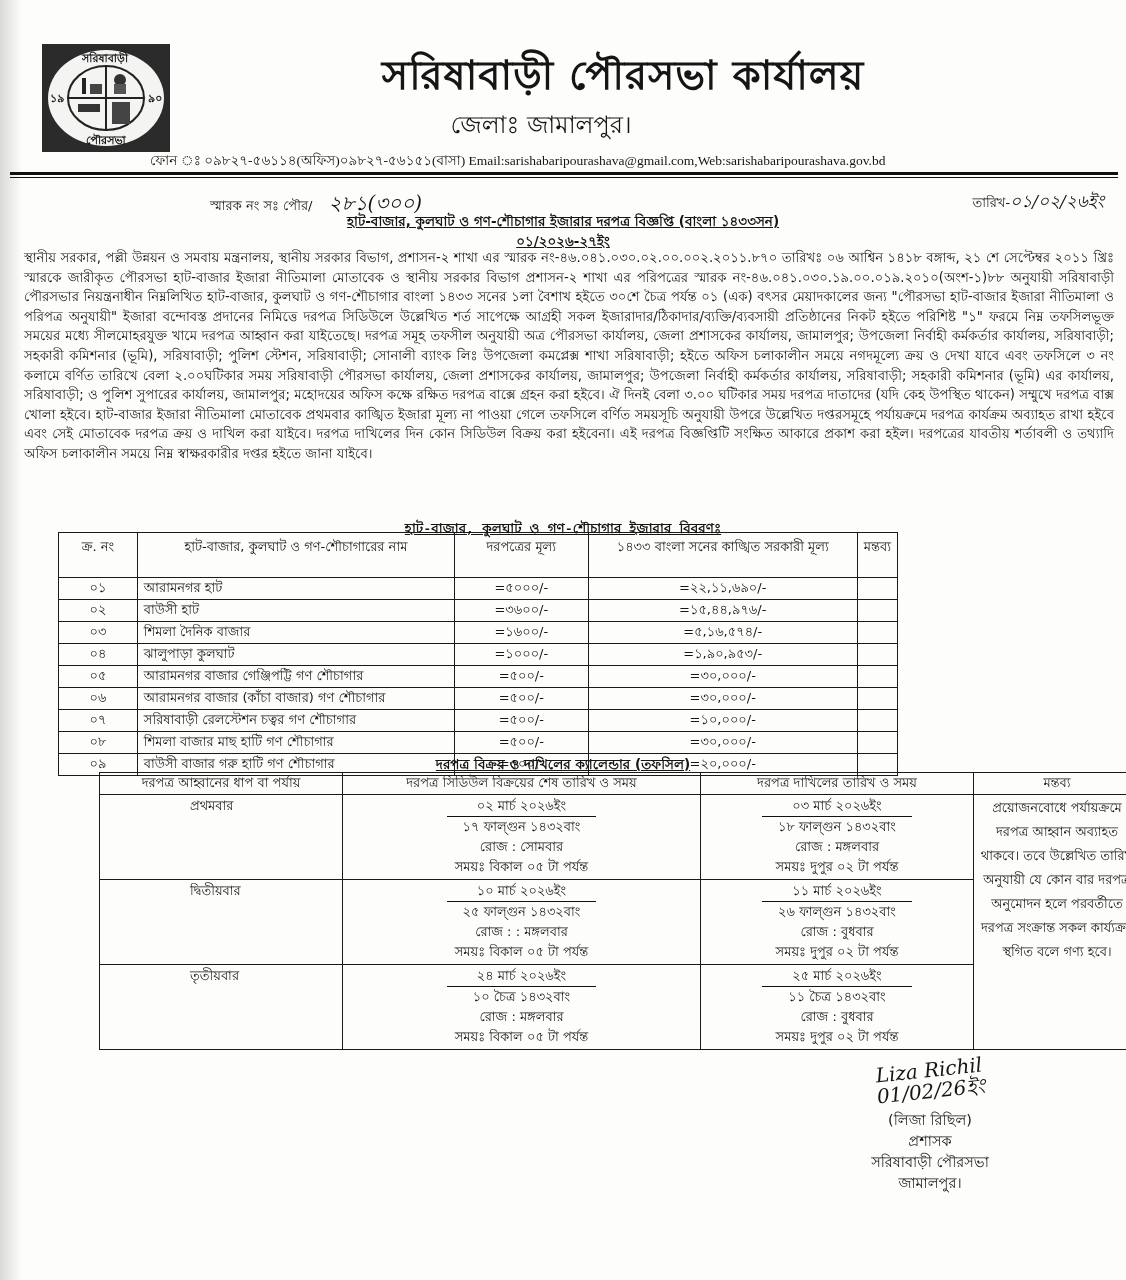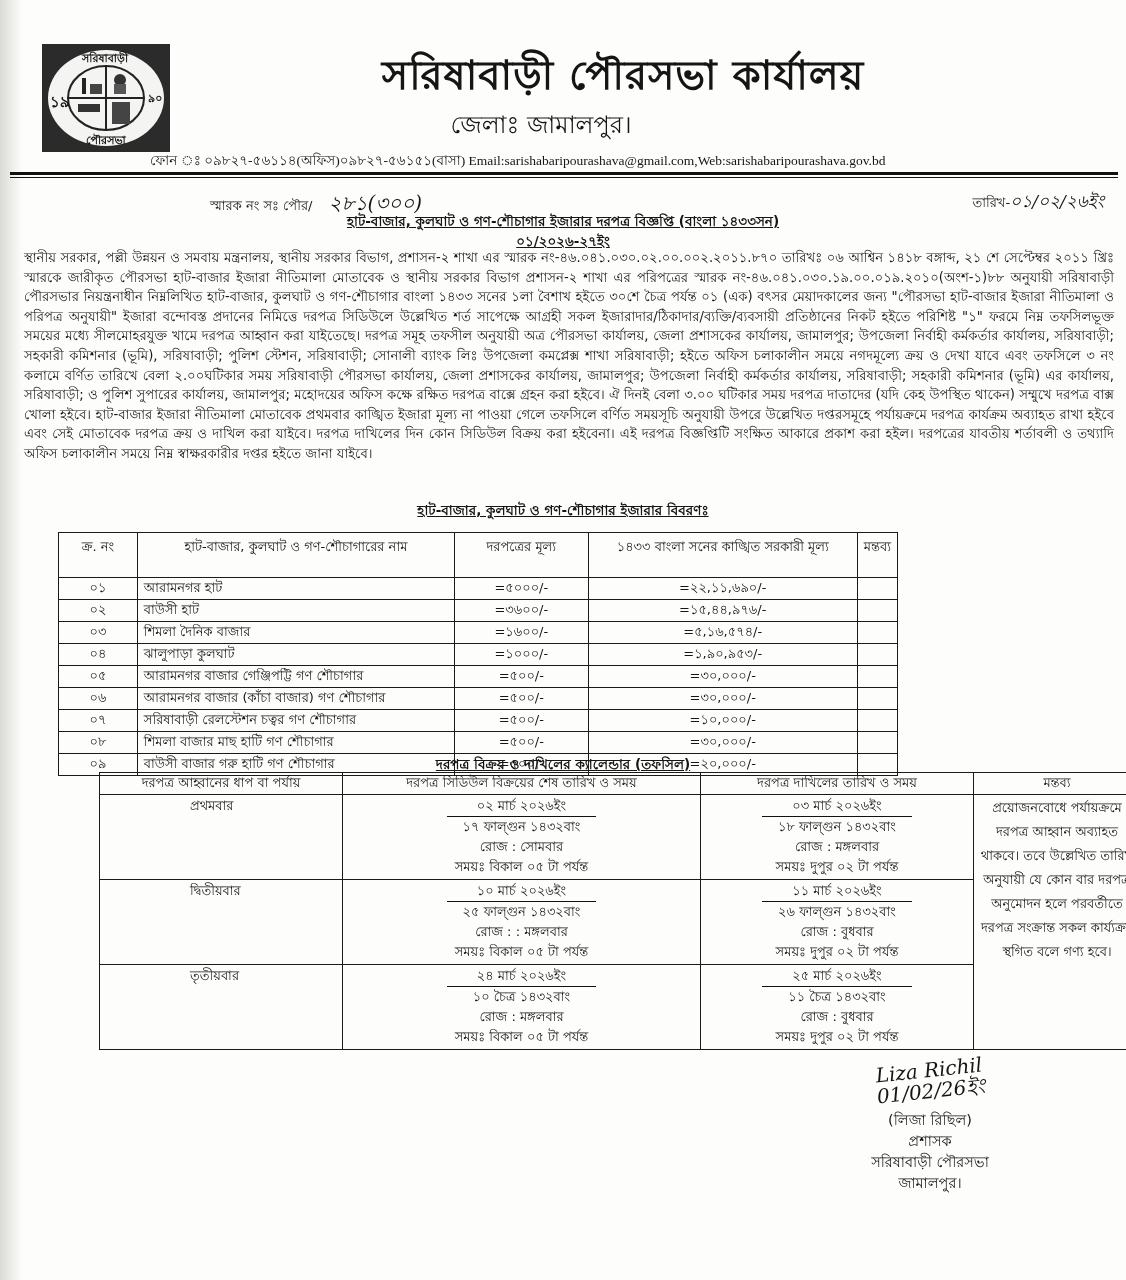--- a/index.html
+++ b/index.html
@@ -61,21 +61,21 @@
       <line x1="64" y1="22" x2="64" y2="86" stroke="#222" stroke-width="2"></line>
       <rect x="40" y="34" width="4" height="16" fill="#222"></rect>
       <rect x="48" y="40" width="12" height="10" fill="#444"></rect>
       <circle cx="78" cy="36" r="6" fill="#333"></circle>
       <rect x="72" y="40" width="12" height="10" fill="#555"></rect>
       <rect x="36" y="60" width="22" height="8" fill="#333"></rect>
       <rect x="70" y="58" width="18" height="22" fill="#444"></rect>
     </svg>
     <div style="position:absolute;left:40px;top:6px;font-size:11px;font-weight:bold;">সরিষাবাড়ী</div>
     <div style="position:absolute;left:44px;top:88px;font-size:11px;font-weight:bold;">পৌরসভা</div>
-    <div style="position:absolute;left:8px;top:46px;font-size:15px;font-weight:bold;">১৯</div>
+    <div style="position:absolute;left:8px;top:46px;font-size:11px;font-weight:bold;">১৯</div>
     <div style="position:absolute;left:106px;top:46px;font-size:11px;font-weight:bold;">৯০</div>
   </div>
 
   <div class="title">সরিষাবাড়ী পৌরসভা কার্যালয়</div>
   <div class="subtitle">জেলাঃ জামালপুর।</div>
   <div class="contact">ফোন ঃ ০৯৮২৭-৫৬১১৪(অফিস)০৯৮২৭-৫৬১৫১(বাসা) Email:sarishabaripourashava@gmail.com,Web:sarishabaripourashava.gov.bd</div>
   <div class="rule1"></div>
   <div class="rule2"></div>
 
   <div class="memo">
@@ -85,21 +85,21 @@
     <span>তারিখ-</span><span class="hand">০১/০২/২৬ইং</span>
   </div>
 
   <div class="notice-title">হাট-বাজার, কুলঘাট ও গণ-শৌচাগার ইজারার দরপত্র বিজ্ঞপ্তি (বাংলা ১৪৩৩সন)</div>
   <div class="notice-no">০১/২০২৬-২৭ইং</div>
 
   <div class="body-text">
     <p>স্থানীয় সরকার, পল্লী উন্নয়ন ও সমবায় মন্ত্রনালয়, স্থানীয় সরকার বিভাগ, প্রশাসন-২ শাখা এর স্মারক নং-৪৬.০৪১.০৩০.০২.০০.০০২.২০১১.৮৭০ তারিখঃ ০৬ আশ্বিন ১৪১৮ বঙ্গাব্দ, ২১ শে সেপ্টেম্বর ২০১১ খ্রিঃ স্মারকে জারীকৃত পৌরসভা হাট-বাজার ইজারা নীতিমালা মোতাবেক ও স্থানীয় সরকার বিভাগ প্রশাসন-২ শাখা এর পরিপত্রের স্মারক নং-৪৬.০৪১.০৩০.১৯.০০.০১৯.২০১০(অংশ-১)৮৮ অনুযায়ী সরিষাবাড়ী পৌরসভার নিয়ন্ত্রনাধীন নিম্নলিখিত হাট-বাজার, কুলঘাট ও গণ-শৌচাগার বাংলা ১৪৩৩ সনের ১লা বৈশাখ হইতে ৩০শে চৈত্র পর্যন্ত ০১ (এক) বৎসর মেয়াদকালের জন্য "পৌরসভা হাট-বাজার ইজারা নীতিমালা ও পরিপত্র অনুযায়ী" ইজারা বন্দোবস্ত প্রদানের নিমিত্তে দরপত্র সিডিউলে উল্লেখিত শর্ত সাপেক্ষে আগ্রহী সকল ইজারাদার/ঠিকাদার/ব্যক্তি/ব্যবসায়ী প্রতিষ্ঠানের নিকট হইতে পরিশিষ্ট "১" ফরমে নিম্ন তফসিলভূক্ত সময়ের মধ্যে সীলমোহরযুক্ত খামে দরপত্র আহ্বান করা যাইতেছে। দরপত্র সমূহ তফসীল অনুযায়ী অত্র পৌরসভা কার্যালয়, জেলা প্রশাসকের কার্যালয়, জামালপুর; উপজেলা নির্বাহী কর্মকর্তার কার্যালয়, সরিষাবাড়ী; সহকারী কমিশনার (ভূমি), সরিষাবাড়ী; পুলিশ স্টেশন, সরিষাবাড়ী; সোনালী ব্যাংক লিঃ উপজেলা কমপ্লেক্স শাখা সরিষাবাড়ী; হইতে অফিস চলাকালীন সময়ে নগদমূল্যে ক্রয় ও দেখা যাবে এবং তফসিলে ৩ নং কলামে বর্ণিত তারিখে বেলা ২.০০ঘটিকার সময় সরিষাবাড়ী পৌরসভা কার্যালয়, জেলা প্রশাসকের কার্যালয়, জামালপুর; উপজেলা নির্বাহী কর্মকর্তার কার্যালয়, সরিষাবাড়ী; সহকারী কমিশনার (ভূমি) এর কার্যালয়, সরিষাবাড়ী; ও পুলিশ সুপারের কার্যালয়, জামালপুর; মহোদয়ের অফিস কক্ষে রক্ষিত দরপত্র বাক্সে গ্রহন করা হইবে। ঐ দিনই বেলা ৩.০০ ঘটিকার সময় দরপত্র দাতাদের (যদি কেহ উপস্থিত থাকেন) সম্মুখে দরপত্র বাক্স খোলা হইবে। হাট-বাজার ইজারা নীতিমালা মোতাবেক প্রথমবার কাঙ্খিত ইজারা মূল্য না পাওয়া গেলে তফসিলে বর্ণিত সময়সূচি অনুযায়ী উপরে উল্লেখিত দপ্তরসমূহে পর্যায়ক্রমে দরপত্র কার্যক্রম অব্যাহত রাখা হইবে এবং সেই মোতাবেক দরপত্র ক্রয় ও দাখিল করা যাইবে। দরপত্র দাখিলের দিন কোন সিডিউল বিক্রয় করা হইবেনা। এই দরপত্র বিজ্ঞপ্তিটি সংক্ষিত আকারে প্রকাশ করা হইল। দরপত্রের যাবতীয় শর্তাবলী ও তথ্যাদি অফিস চলাকালীন সময়ে নিম্ন স্বাক্ষরকারীর দপ্তর হইতে জানা যাইবে।</p>
   </div>
 
-  <div class="section-title" style="top:500px;">হাট-বাজার, কুলঘাট ও গণ-শৌচাগার ইজারার বিবরণঃ</div>
+  <div class="section-title" style="top:518px;font-family:Liberation Mono, monospace;">হাট-বাজার, কুলঘাট ও গণ-শৌচাগার ইজারার বিবরণঃ</div>
 
   <table class="t1">
     <thead>
       <tr>
         <th style="width:80px">ক্র. নং</th>
         <th style="width:375px">হাট-বাজার, কুলঘাট ও গণ-শৌচাগারের নাম</th>
         <th style="width:140px">দরপত্রের মূল্য</th>
         <th style="width:305px">১৪৩৩ বাংলা সনের কাঙ্খিত সরকারী মূল্য</th>
         <th>মন্তব্য</th>
       </tr>

